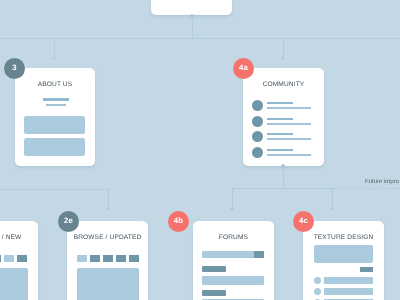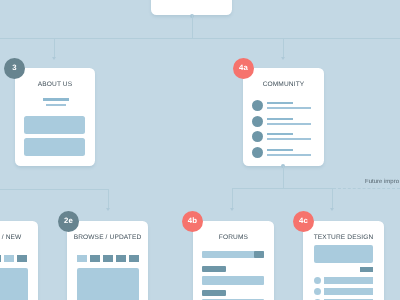--- a/index.html
+++ b/index.html
@@ -115,21 +115,21 @@
   <div class="badge bgray" style="left:58px;top:211px;width:21px;height:21px;">2e</div>
 
   <div class="card" style="left:193px;top:221px;width:81px;height:90px;"></div>
   <div class="ctitle" style="left:193px;top:234px;width:81px;">FORUMS</div>
   <div class="sh light" style="left:202px;top:251px;width:62px;height:7px;border-radius:1px;"></div>
   <div class="sh dark" style="left:254px;top:251px;width:10px;height:7px;border-radius:1px;"></div>
   <div class="sh dark" style="left:202px;top:266px;width:24px;height:6px;border-radius:1px;"></div>
   <div class="sh light" style="left:202px;top:276px;width:62px;height:9px;border-radius:1px;"></div>
   <div class="sh dark" style="left:202px;top:290px;width:24px;height:6px;border-radius:1px;"></div>
   <div class="sh light" style="left:202px;top:299px;width:62px;height:9px;border-radius:1px;"></div>
-  <div class="badge bred" style="left:182px;top:211px;width:21px;height:21px;">4b</div>
+  <div class="badge bred" style="left:168px;top:211px;width:21px;height:21px;">4b</div>
 
   <div class="card" style="left:303px;top:221px;width:81px;height:90px;"></div>
   <div class="ctitle" style="left:303px;top:234px;width:81px;">TEXTURE DESIGN</div>
   <div class="sh light" style="left:314px;top:245px;width:59px;height:18px;border-radius:2px;"></div>
   <div class="sh dark" style="left:360px;top:267px;width:13px;height:5px;"></div>
   <div class="sh light circ" style="left:314px;top:277px;width:7px;height:7px;"></div>
   <div class="sh light" style="left:324px;top:277px;width:49px;height:7px;"></div>
   <div class="sh light circ" style="left:314px;top:288px;width:7px;height:7px;"></div>
   <div class="sh light" style="left:324px;top:288px;width:49px;height:7px;"></div>
   <div class="sh light circ" style="left:314px;top:299px;width:7px;height:7px;"></div>

